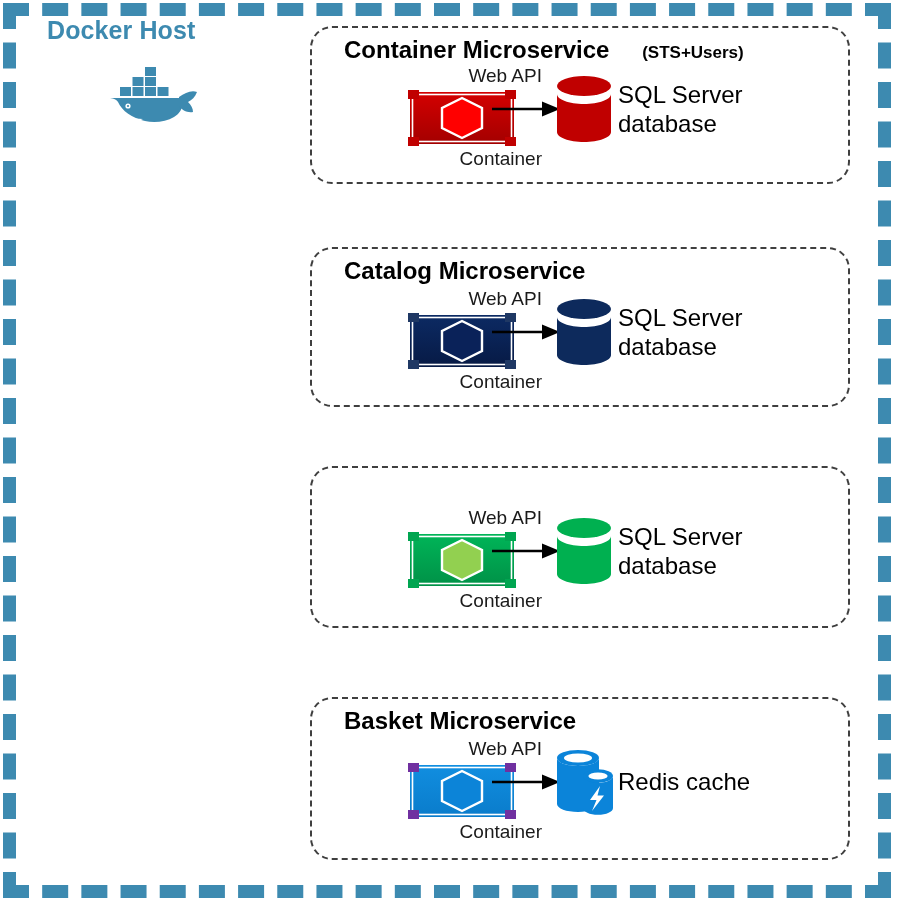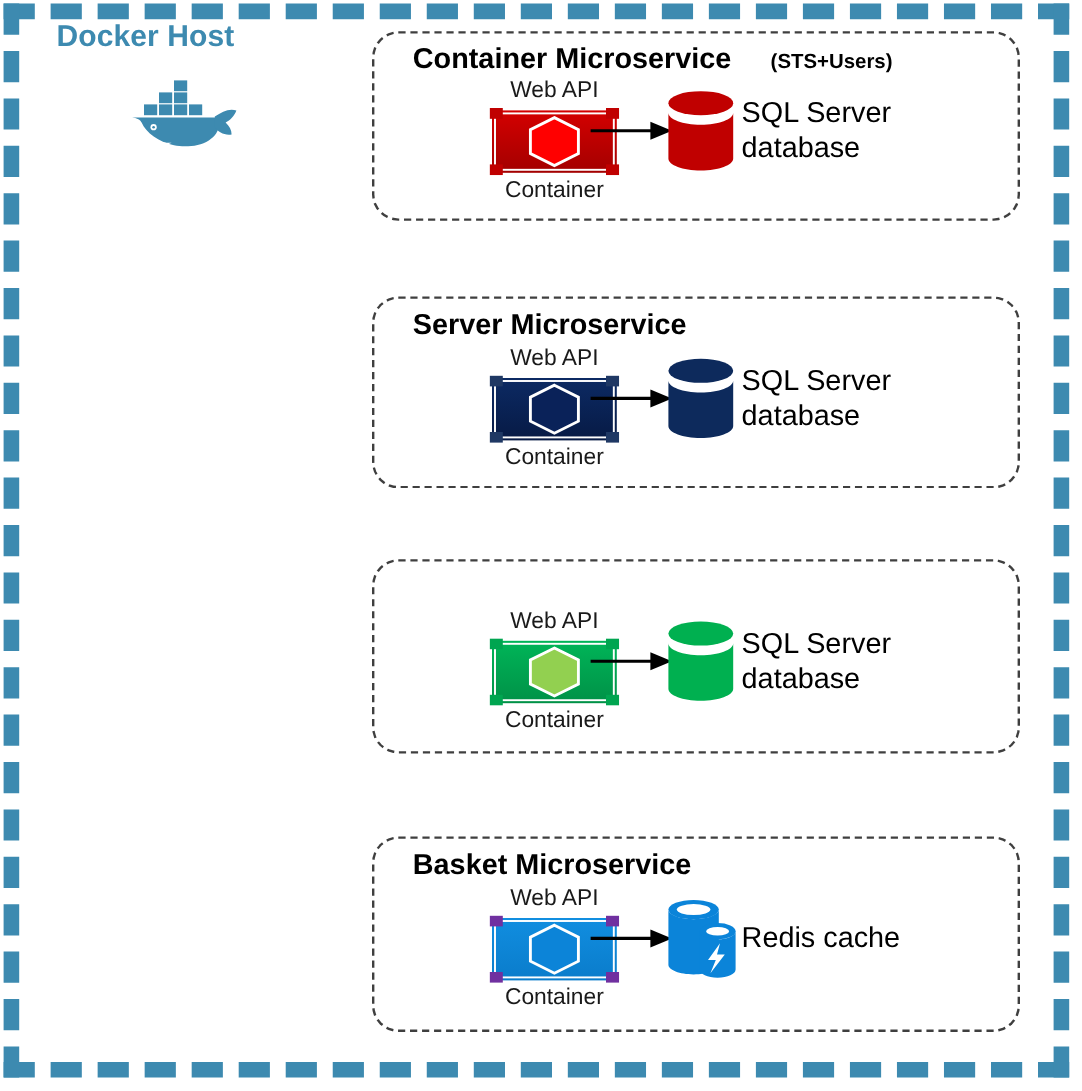--- a/index.html
+++ b/index.html
@@ -72,20 +72,21 @@
     position:absolute;
     left:70px;
     width:160px;
     text-align:center;
   }
   .cap{
     font-size:19px;
     color:#1a1a1a;
     line-height:1.1;
     white-space:nowrap;
+    text-align:right;
   }
   .cap.top{margin-bottom:3px;}
   .cap.bottom{margin-top:3px;}
   .container-icon{
     width:108px;height:56px;
     margin:0 auto;
     display:block;
   }
 
   
@@ -182,21 +183,21 @@
              c0 5.5 -12 10 -27 10 S5 26.5 5 21 Z" fill="#c00000"></path>
   </svg>
         <div class="store-label">SQL Server
 database</div>
       </div>
 
     </div>
       </div>
       <div class="panel" style="top: 247px; height: 160px;">
     <div class="panel-title">
-      <span>Server Microservice</span><span class="sub"></span>
+      <span>Catalog Microservice</span><span class="sub"></span>
     </div>
 
     <div class="svc-body">
 
       <div class="cont-wrap" style="top:40px;">
         <div class="cap top">Web API</div>
 
   <svg class="container-icon" viewBox="0 0 108 56">
     <defs>
       <linearGradient id="g-catalog" x1="0" y1="0" x2="0" y2="1">

